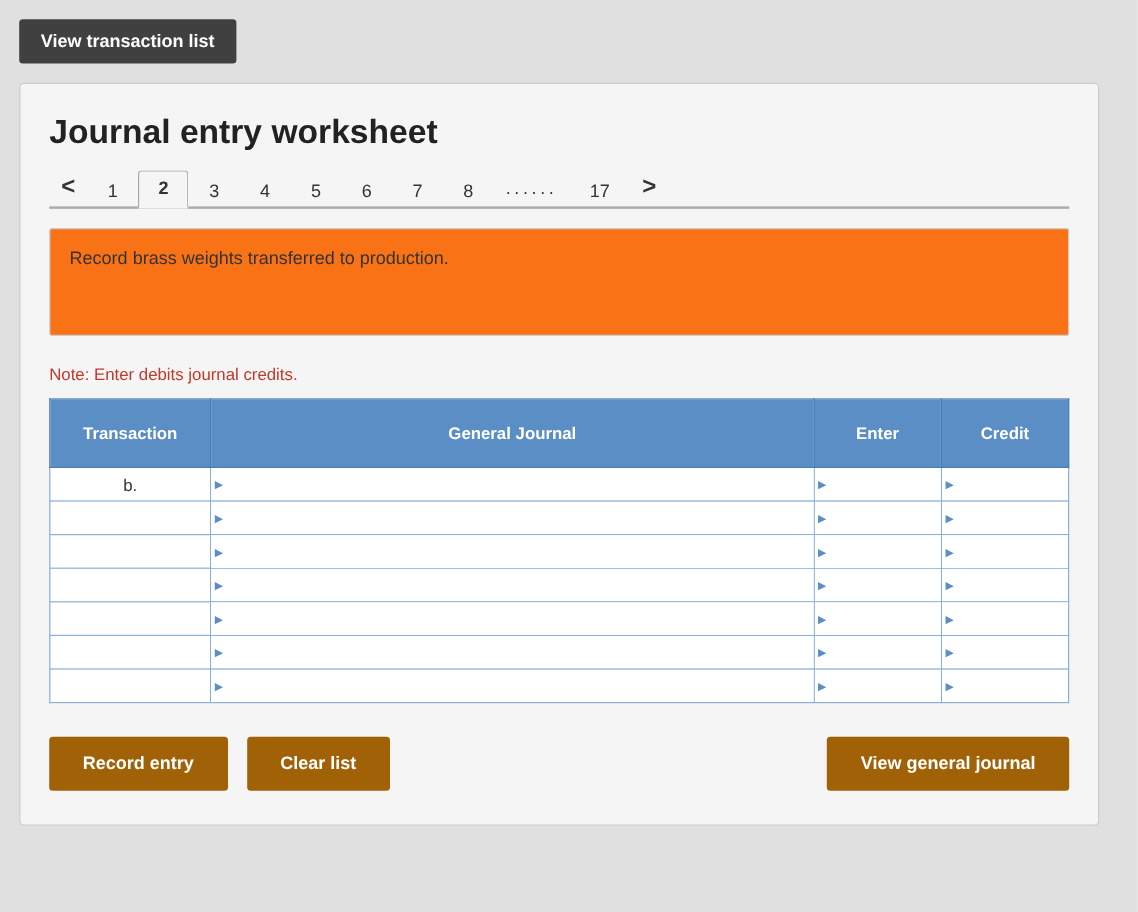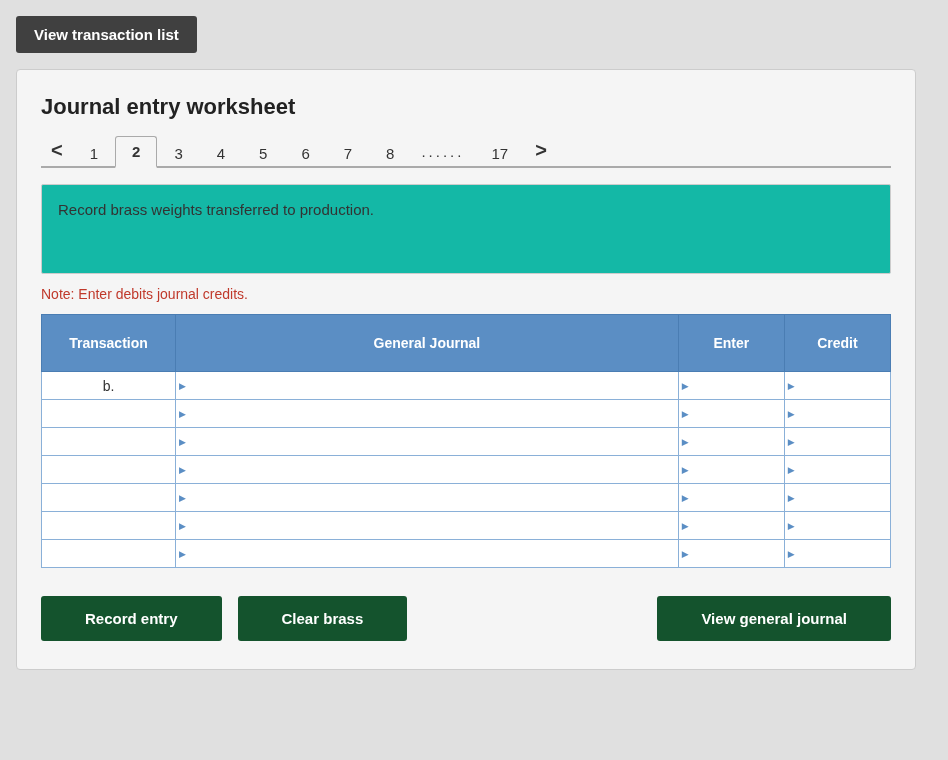--- a/index.html
+++ b/index.html
@@ -28,21 +28,21 @@
 
     .main-card {
       background: #f5f5f5;
       border: 1px solid #ccc;
       border-radius: 4px;
       width: 900px;
       padding: 24px 24px 28px 24px;
     }
 
     .card-title {
-      font-size: 22px;
+      font-size: 28px;
       font-weight: bold;
       color: #222;
       margin-bottom: 16px;
     }
 
     
     .tabs-row {
       display: flex;
       align-items: flex-end;
       border-bottom: 2px solid #aaa;
@@ -82,26 +82,26 @@
     .tab-ellipsis {
       padding: 6px 10px;
       font-size: 15px;
       color: #333;
       letter-spacing: 3px;
     }
 
     
     .description-box {
       border: 1px solid #ccc;
-      background: #14b8a6;
+      background: #f97316;
       padding: 16px;
       min-height: 90px;
       font-size: 15px;
       color: #333;
-      margin-bottom: 12px;
+      margin-bottom: 24px;
       border-radius: 2px;
     }
 
     .note-text {
       color: #c0392b;
       font-size: 14px;
       margin-bottom: 12px;
     }
 
     
@@ -155,25 +155,25 @@
       color: #5b8ec4;
     }
 
     
     .buttons-row {
       display: flex;
       align-items: center;
       gap: 0;
     }
     .action-btn {
-      padding: 14px 44px;
+      padding: 14px 28px;
       font-size: 15px;
       font-weight: bold;
       color: #fff;
-      background: #14532d;
+      background: #a16207;
       border: none;
       border-radius: 3px;
       cursor: pointer;
       margin-right: 16px;
     }
     .action-btn.right { margin-left: auto; margin-right: 0; }
   </style>
 </head>
 <body>
 
@@ -254,17 +254,17 @@
         <td class="transaction-cell"></td>
         <td class="arrow-cell"><input type="text" style=""></td>
         <td class="arrow-cell"><input type="text" style=""></td>
         <td class="arrow-cell"><input type="text" style=""></td>
       </tr>
     </tbody>
   </table>
 
   <div class="buttons-row">
     <button class="action-btn">Record entry</button>
-    <button class="action-btn">Clear brass</button>
+    <button class="action-btn">Clear list</button>
     <button class="action-btn right">View general journal</button>
   </div>
 
 </div>
 
 </body></html>

